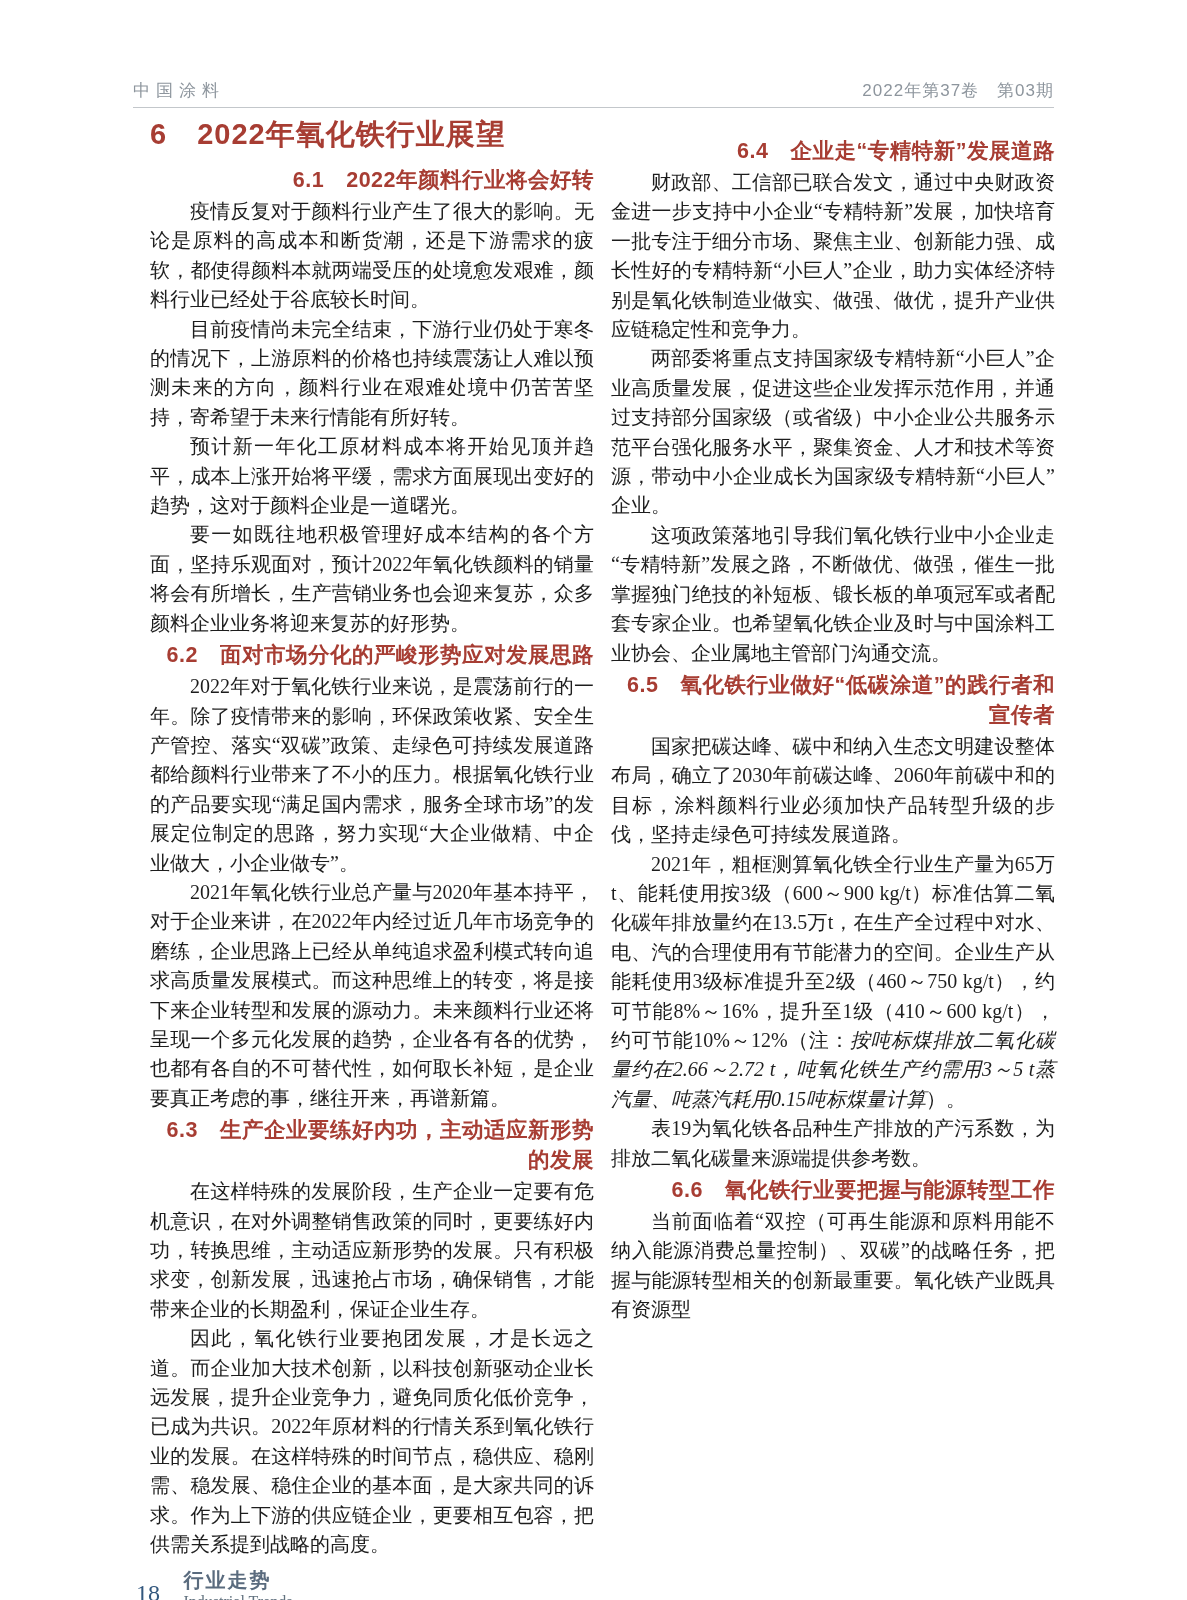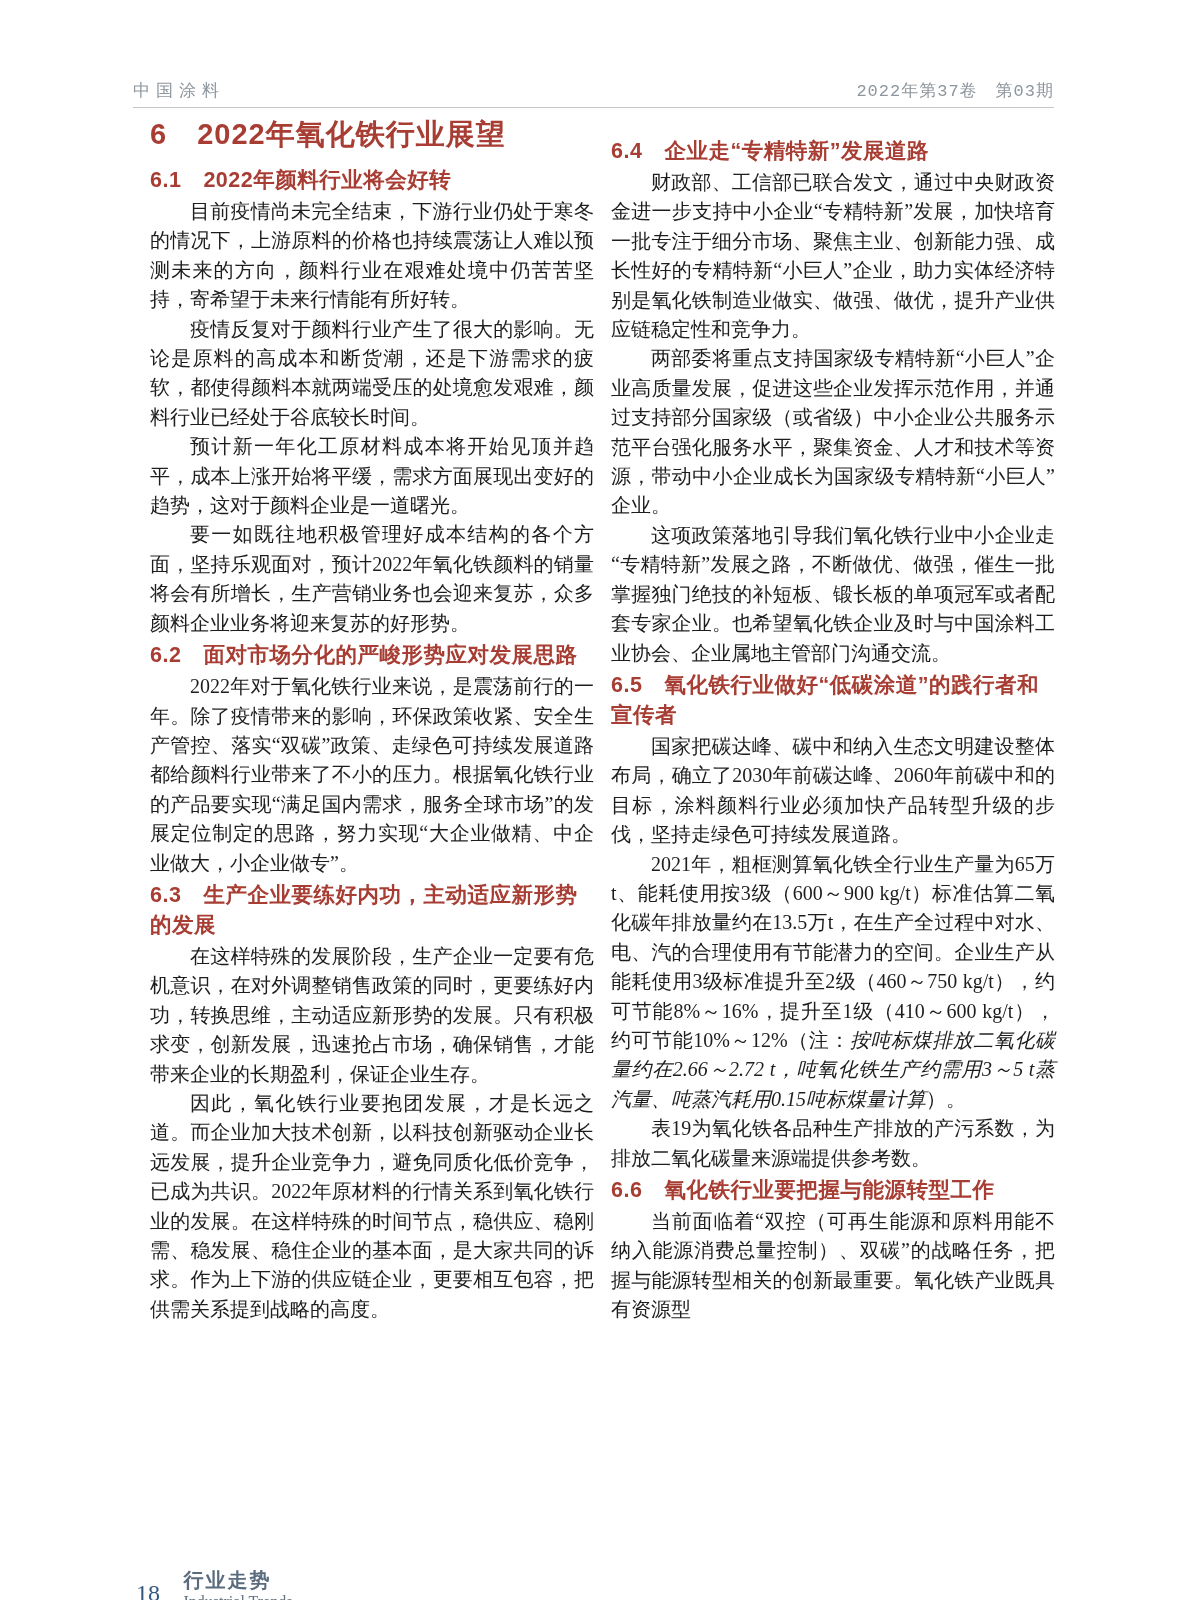--- a/index.html
+++ b/index.html
@@ -7,21 +7,21 @@
     position:relative; width:1187px; height:1600px;
     background:#ffffff; overflow:hidden;
     font-family:"Liberation Serif","DejaVu Serif",serif;
   }
   
   .header {
     position:absolute; left:133px; top:78px; width:921px; height:24px;
     display:flex; justify-content:space-between; align-items:flex-end;
     border-bottom:1.5px solid #c3c7cb; padding-bottom:5px;
     color:var(--header_gray,#8d959d);
-    font-family:Liberation Mono, monospace;
+    font-family:Liberation Sans, sans-serif;
   }
   .journal { font-size:17px; letter-spacing:6px; }
   .issue   { font-size:17px; letter-spacing:1px;margin-left:12px; }
 
   
   .col {
     position:absolute; width:444px;
     color:var(--body_text,#1d1d1d);
     font-size:20px; line-height:29.4px; text-align:justify;
     text-justify:inter-ideograph;
@@ -32,21 +32,21 @@
   .main-title {
     font-family:"Liberation Sans","DejaVu Sans",sans-serif;
     color:var(--heading_red,#a73d33);
     font-size:29px; font-weight:bold; line-height:37px;
     letter-spacing:1px; margin:0 0 12px 0; text-align:left;
   }
   .sec {
     font-family:"Liberation Sans","DejaVu Sans",sans-serif;
     color:var(--heading_red,#a73d33);
     font-size:21.5px; font-weight:bold; line-height:30px;
-    letter-spacing:0.5px; margin:2px 0 2px 0; text-align:left;
+    letter-spacing:0.5px; margin:2px 0 2px 0; text-align:right;
   }
   .para { margin:0; text-indent:2em; }
   .note { font-style:italic; }
 
   
   .footer {
     position:absolute; left:136px; top:1565px; height:48px;
     display:flex; align-items:center;
   }
   .pageno {
@@ -72,26 +72,27 @@
 <div class="page">
 
   <div class="header">
     <span class="journal">中国涂料</span>
     <span class="issue">2022年第37卷　第03期</span>
   </div>
 
   <div class="col left-col">
     <h1 class="main-title">6　2022年氧化铁行业展望</h1>
     <h2 class="sec">6.1　2022年颜料行业将会好转</h2>
+    <p class="para">疫情反复对于颜料行业产生了很大的影响。无论是原料的高成本和断货潮，还是下游需求的疲软，都使得颜料本就两端受压的处境愈发艰难，颜料行业已经处于谷底较长时间。</p>
     <p class="para">目前疫情尚未完全结束，下游行业仍处于寒冬的情况下，上游原料的价格也持续震荡让人难以预测未来的方向，颜料行业在艰难处境中仍苦苦坚持，寄希望于未来行情能有所好转。</p>
-    <p class="para">疫情反复对于颜料行业产生了很大的影响。无论是原料的高成本和断货潮，还是下游需求的疲软，都使得颜料本就两端受压的处境愈发艰难，颜料行业已经处于谷底较长时间。</p>
     <p class="para">预计新一年化工原材料成本将开始见顶并趋平，成本上涨开始将平缓，需求方面展现出变好的趋势，这对于颜料企业是一道曙光。</p>
     <p class="para">要一如既往地积极管理好成本结构的各个方面，坚持乐观面对，预计2022年氧化铁颜料的销量将会有所增长，生产营销业务也会迎来复苏，众多颜料企业业务将迎来复苏的好形势。</p>
     <h2 class="sec">6.2　面对市场分化的严峻形势应对发展思路</h2>
     <p class="para">2022年对于氧化铁行业来说，是震荡前行的一年。除了疫情带来的影响，环保政策收紧、安全生产管控、落实“双碳”政策、走绿色可持续发展道路都给颜料行业带来了不小的压力。根据氧化铁行业的产品要实现“满足国内需求，服务全球市场”的发展定位制定的思路，努力实现“大企业做精、中企业做大，小企业做专”。</p>
+    <p class="para">2021年氧化铁行业总产量与2020年基本持平，对于企业来讲，在2022年内经过近几年市场竞争的磨练，企业思路上已经从单纯追求盈利模式转向追求高质量发展模式。而这种思维上的转变，将是接下来企业转型和发展的源动力。未来颜料行业还将呈现一个多元化发展的趋势，企业各有各的优势，也都有各自的不可替代性，如何取长补短，是企业要真正考虑的事，继往开来，再谱新篇。</p>
     <h2 class="sec">6.3　生产企业要练好内功，主动适应新形势的发展</h2>
     <p class="para">在这样特殊的发展阶段，生产企业一定要有危机意识，在对外调整销售政策的同时，更要练好内功，转换思维，主动适应新形势的发展。只有积极求变，创新发展，迅速抢占市场，确保销售，才能带来企业的长期盈利，保证企业生存。</p>
     <p class="para">因此，氧化铁行业要抱团发展，才是长远之道。而企业加大技术创新，以科技创新驱动企业长远发展，提升企业竞争力，避免同质化低价竞争，已成为共识。2022年原材料的行情关系到氧化铁行业的发展。在这样特殊的时间节点，稳供应、稳刚需、稳发展、稳住企业的基本面，是大家共同的诉求。作为上下游的供应链企业，更要相互包容，把供需关系提到战略的高度。</p>
   </div>
 
   <div class="col right-col">
     <h2 class="sec">6.4　企业走“专精特新”发展道路</h2>
     <p class="para">财政部、工信部已联合发文，通过中央财政资金进一步支持中小企业“专精特新”发展，加快培育一批专注于细分市场、聚焦主业、创新能力强、成长性好的专精特新“小巨人”企业，助力实体经济特别是氧化铁制造业做实、做强、做优，提升产业供应链稳定性和竞争力。</p>
     <p class="para">两部委将重点支持国家级专精特新“小巨人”企业高质量发展，促进这些企业发挥示范作用，并通过支持部分国家级（或省级）中小企业公共服务示范平台强化服务水平，聚集资金、人才和技术等资源，带动中小企业成长为国家级专精特新“小巨人”企业。</p>
     <p class="para">这项政策落地引导我们氧化铁行业中小企业走“专精特新”发展之路，不断做优、做强，催生一批掌握独门绝技的补短板、锻长板的单项冠军或者配套专家企业。也希望氧化铁企业及时与中国涂料工业协会、企业属地主管部门沟通交流。</p>

